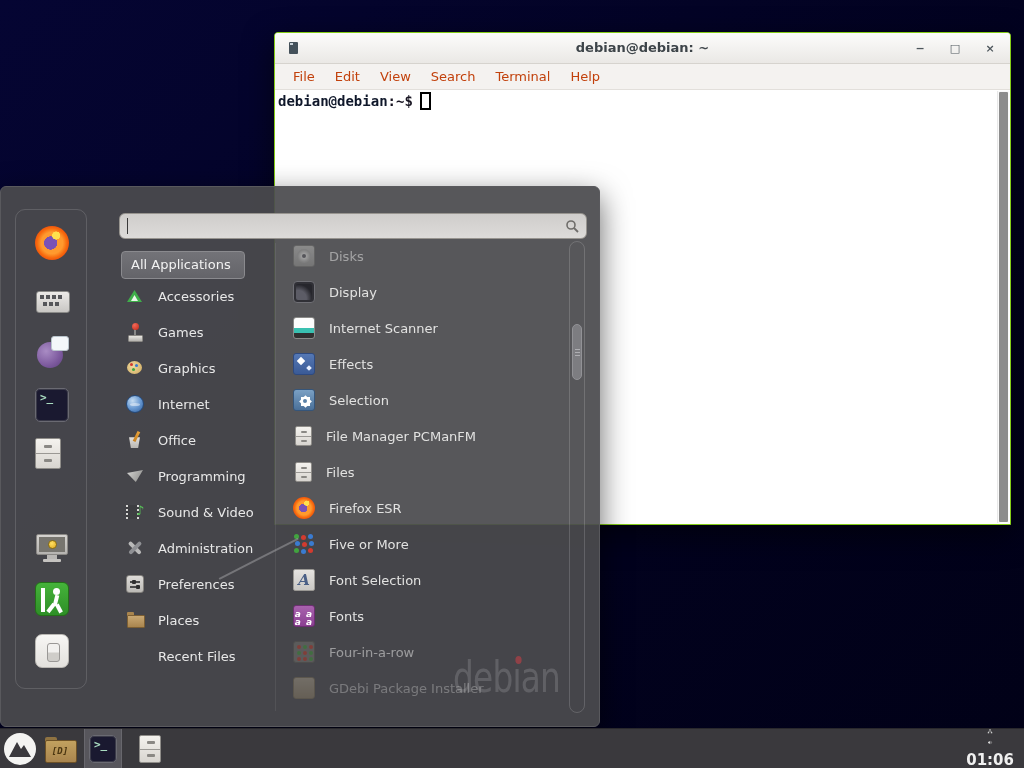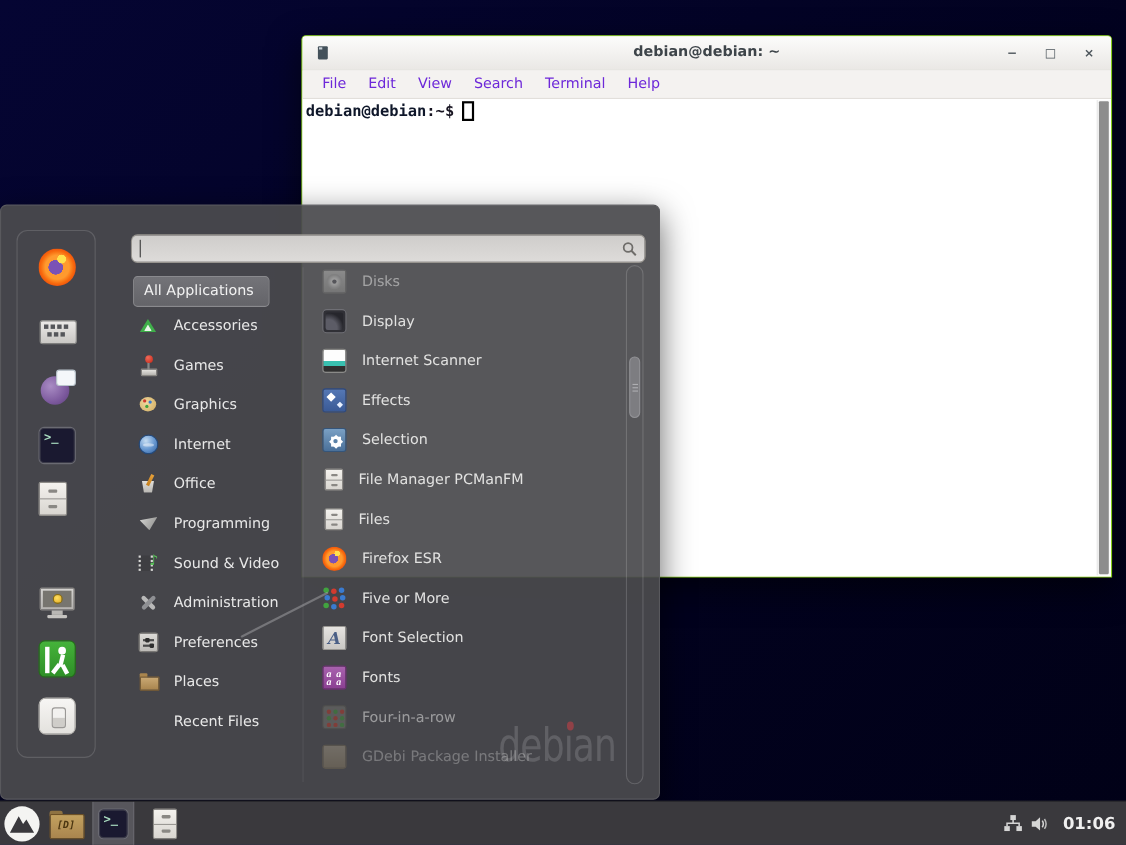--- a/index.html
+++ b/index.html
@@ -16,21 +16,21 @@
     border-bottom:1px solid #d6d3ce; border-radius:3px 3px 0 0; }
   .title { position:absolute; left:0; right:0; top:7px; text-align:center;
     font-weight:bold; font-size:13px; color:#3d4449; }
   .win-icon { position:absolute; left:14px; top:9px; width:9px; height:12px;
     background:#44515a; border-radius:1px; }
   .win-icon::before { content:""; position:absolute; left:1px; top:1px; width:3px; height:2px; background:#c9d2d8; }
   .controls { position:absolute; right:14px; top:0; height:31px; display:flex; align-items:center; gap:23px; }
   .ctl { font-size:11px; font-weight:bold; color:#4d565c; width:12px; text-align:center; cursor:default; }
   .menubar { height:26px; background:#f4f2f0; border-bottom:1px solid #e2dfdb;
     display:flex; align-items:center; padding-left:8px; }
-  .mitem { font-size:13px; color:#6d28d9; padding:3px 10px; }
+  .mitem { font-size:13px; color:#c2410c; padding:3px 10px; }
   .term-body { position:relative; height:434px; background:#fff;
     font-family:"DejaVu Sans Mono", monospace; font-size:14px; font-weight:bold; }
   .prompt-line { position:absolute; left:3px; top:2px; display:flex; align-items:center; }
   .p-user { color:#0f172a; display:inline; }
   .p-suffix { color:#171421; display:inline; white-space:pre; }
   .cursor-box { width:11px; height:18px; border:2px solid #000; margin-left:7px; background:#fff; }
   .term-scroll { position:absolute; right:1px; top:1px; bottom:1px; width:12px; background:#fafafa; border-left:1px solid #e8e8e8; }
   .term-thumb { position:absolute; right:1px; top:1px; bottom:1px; width:9px; background:#8d8d8d; border-radius:1px; }
 
   
@@ -168,21 +168,21 @@
     border-radius:1px; box-shadow:0 9px 0 #8a8884; }
   .ai-five { }
   .ai-five::before { content:""; position:absolute; left:1px; top:1px; width:5px; height:5px; border-radius:50%; background:#41a33f;
     box-shadow:7px 1px 0 #d23b2f, 14px 0 0 #3a7bd0, 1px 7px 0 #3a7bd0, 8px 8px 0 #d23b2f,
       15px 7px 0 #3a7bd0, 0 14px 0 #41a33f, 7px 15px 0 #3a7bd0, 14px 14px 0 #d23b2f; }
   .ai-fontsel { background:linear-gradient(#e5e3e0,#c9c7c4); border:1px solid #9a9894; border-radius:2px;
     display:flex; align-items:center; justify-content:center; }
   .glyph-A { font-family:"DejaVu Serif", serif; font-style:italic; font-weight:bold;
     font-size:15px; color:#4a5f86; line-height:1; }
   .ai-fonts { background:linear-gradient(#a862ae,#8b3f92); border:1px solid #6d2f73; border-radius:3px;
-    display:flex; align-items:center; justify-content:center;font-family:Liberation Serif, serif; }
+    display:flex; align-items:flex-end; justify-content:center; }
   .glyph-aa { font-size:9px; font-weight:bold; color:#fff; letter-spacing:1px; line-height:.9; text-align:center; white-space:pre-line; }
   .ai-four { background:#6e6e6a; border:1px solid #55554f; border-radius:3px; }
   .ai-four::before { content:""; position:absolute; left:3px; top:3px; width:4px; height:4px; border-radius:50%; background:#b03a2e;
     box-shadow:6px 0 0 #3f8f3a, 12px 0 0 #b03a2e, 0 6px 0 #3f8f3a, 6px 6px 0 #b03a2e, 12px 6px 0 #3f8f3a,
       0 12px 0 #b03a2e, 6px 12px 0 #b03a2e, 12px 12px 0 #3f8f3a; }
   .ai-gdebi { background:linear-gradient(#cfc0a0,#a8956e); border-radius:3px; border:1px solid #8a7a55; }
 
   .menu-scroll { position:absolute; left:568px; top:54px; width:16px; height:472px;
     border:1px solid rgba(255,255,255,.16); border-radius:8px; }
   .menu-thumb { position:absolute; left:2px; top:82px; width:10px; height:56px;
@@ -213,21 +213,21 @@
   .folder-ic::after { content:""; position:absolute; left:0; top:3px; width:30px; height:21px;
     background:linear-gradient(#c2a express15f,#a9854e); background:linear-gradient(#c2a15f,#a9854e);
     border:1px solid #6d5126; border-radius:2px; }
   .fmark { position:absolute; left:0; width:30px; top:9px; text-align:center; z-index:2;
     font-family:"DejaVu Sans Mono", monospace; font-size:9px; font-weight:bold; color:#4a3510; }
   .tb-term-ic { position:relative; width:28px; height:28px; }
   .tb-cab { position:relative; width:22px; height:28px; }
   .tb-cab::before { content:""; position:absolute; left:0; right:0; top:13px; border-top:1px solid #9a9894; }
   .tb-cab::after { content:""; position:absolute; left:7px; top:5px; width:8px; height:2.5px; background:#8a8884;
     border-radius:1px; box-shadow:0 13px 0 #8a8884; }
-  .tray { position:absolute; right:0; top:0; height:40px; display:flex; align-items:center; gap:6px; padding-right:4px; }
+  .tray { position:absolute; right:0; top:0; height:40px; display:flex; align-items:center; gap:6px; padding-right:4px;flex-direction:column; }
   .tray-ic { width:18px; height:18px; cursor:pointer; }
   .clock { font-size:15px; font-weight:bold; color:#f0f0f0; padding:0 6px; cursor:pointer; }
 </style>
 </head>
 <body>
 
 <div class="term-win">
   <div class="titlebar">
     <span class="win-icon"></span>
     <span class="title">debian@debian: ~</span>

